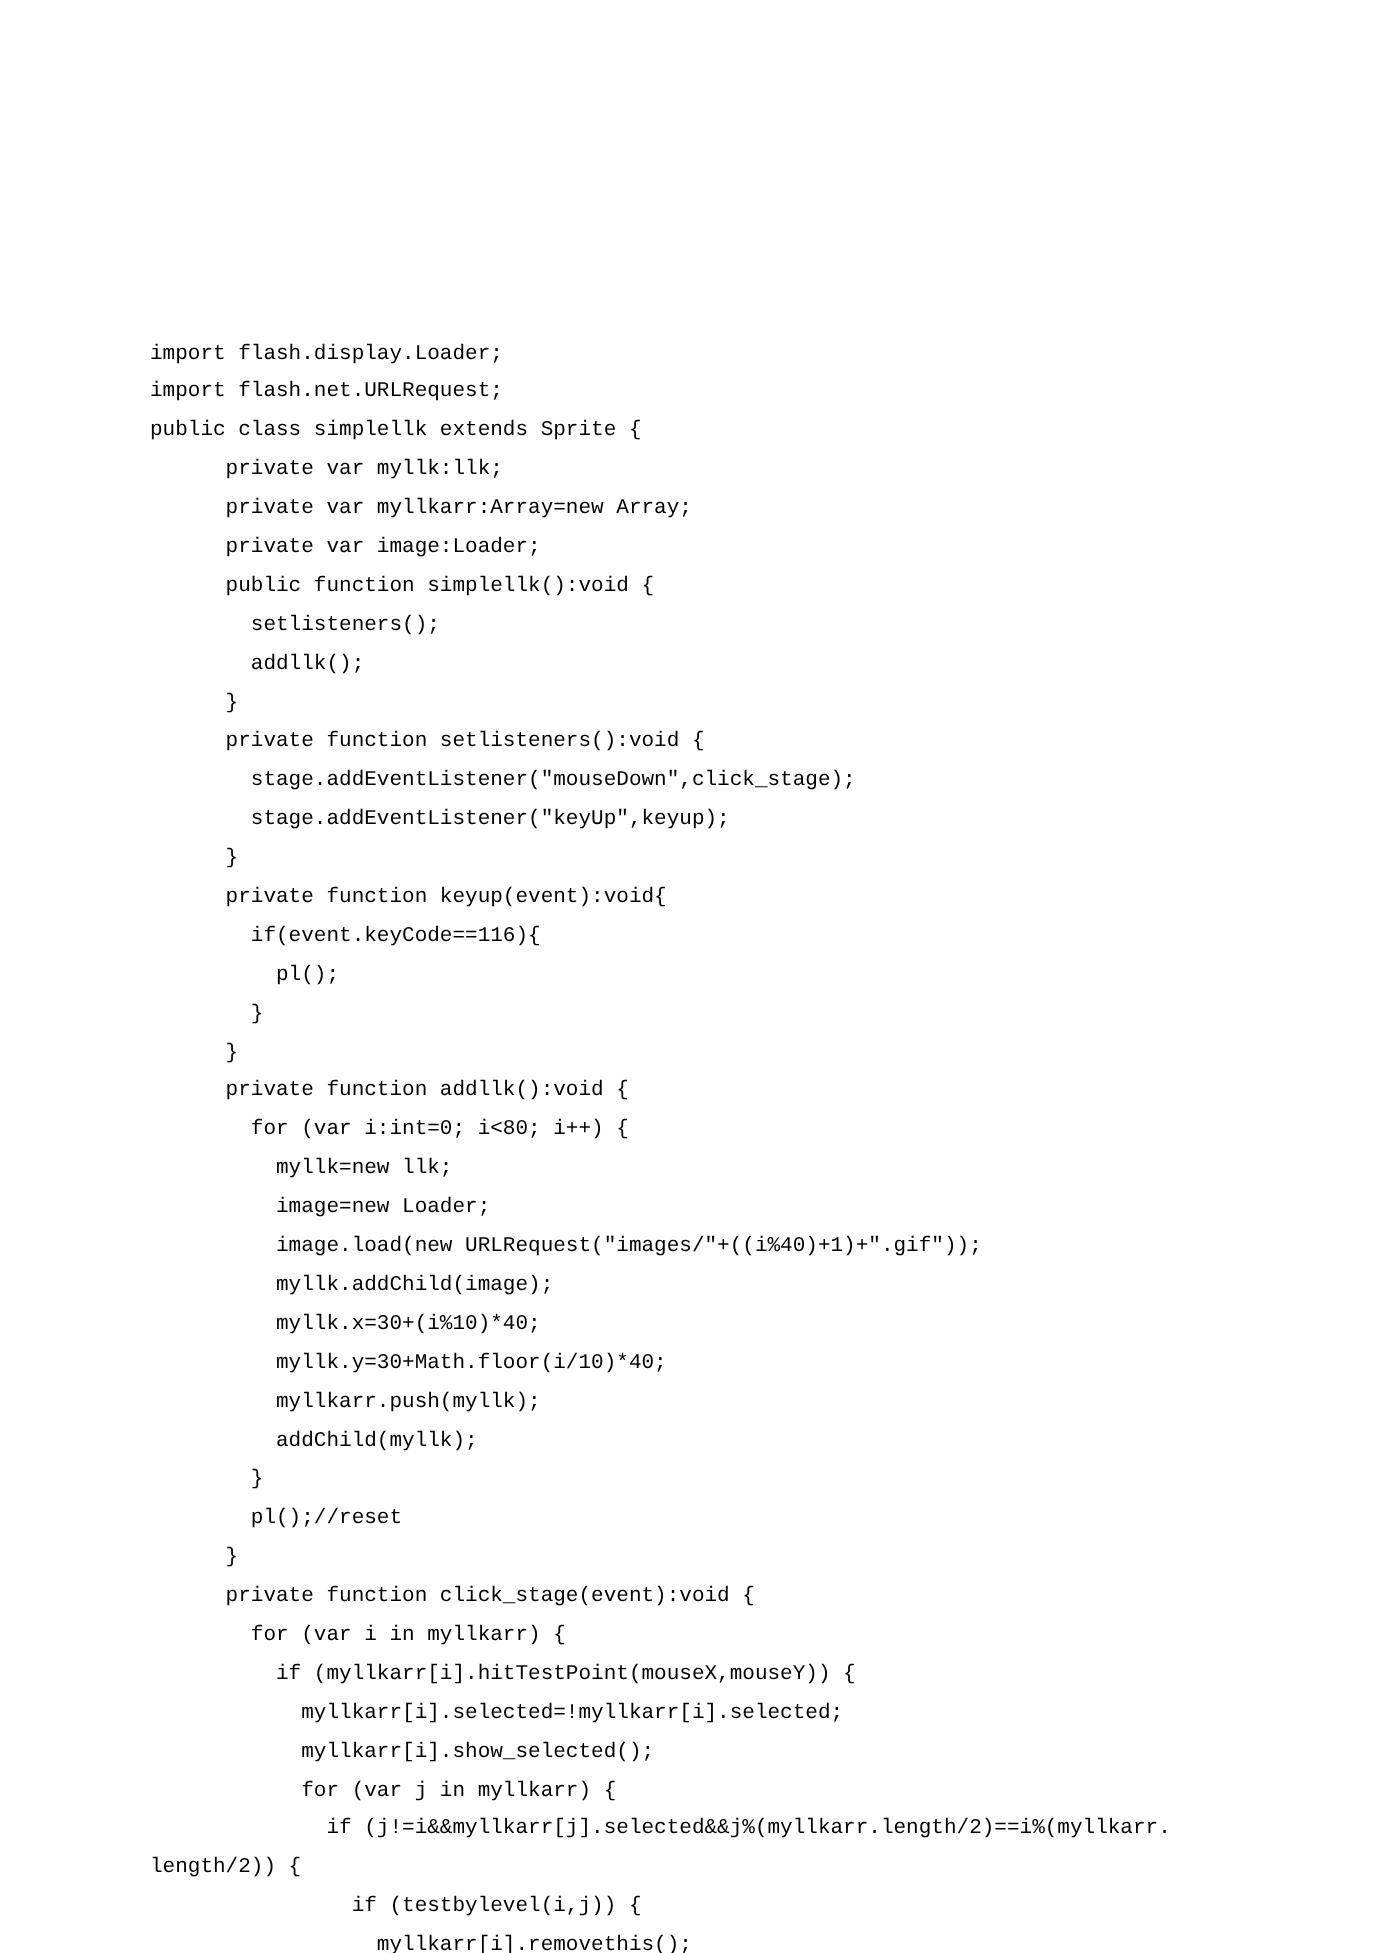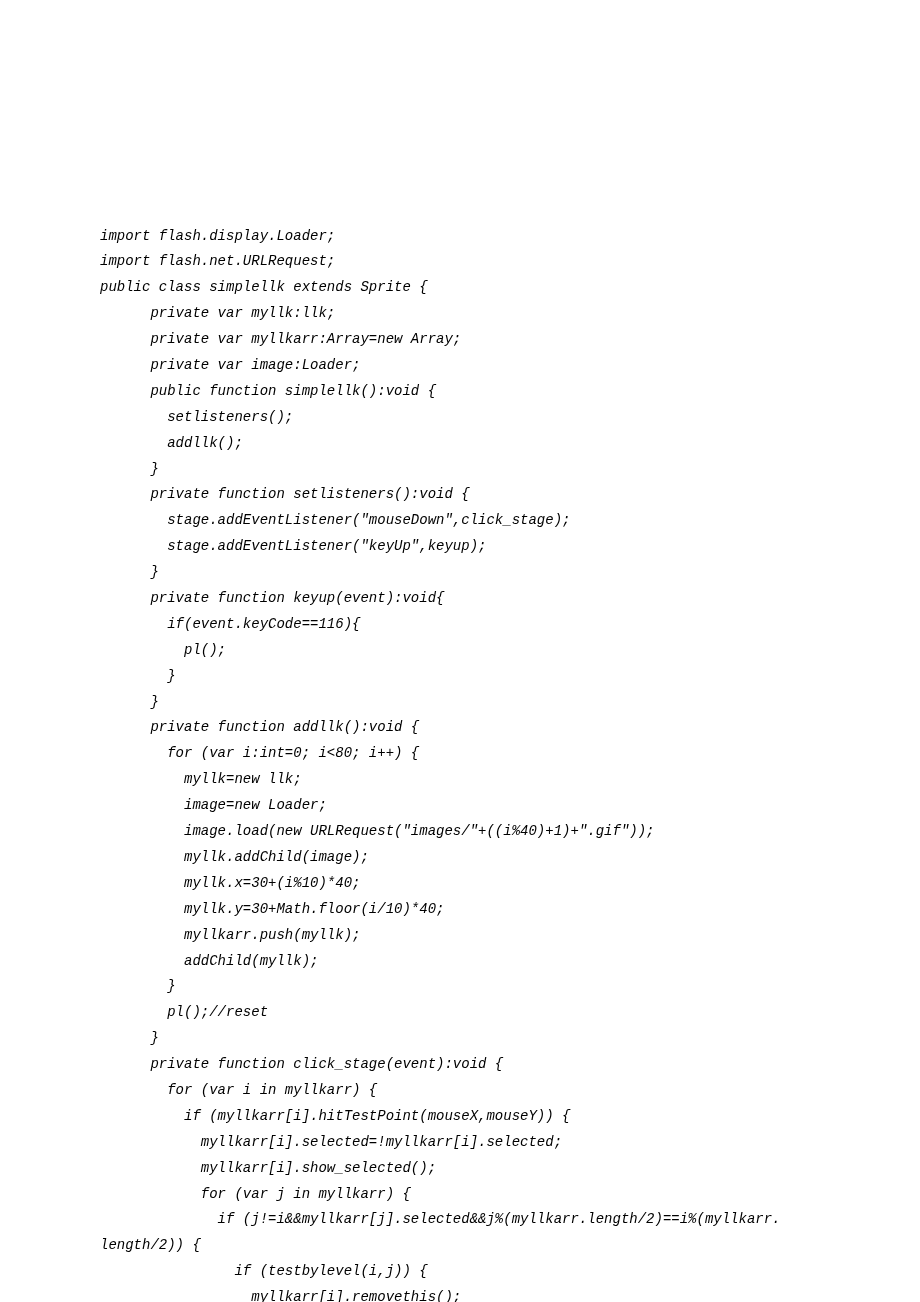--- a/index.html
+++ b/index.html
@@ -8,21 +8,21 @@
     width: 920px;
     height: 1302px;
     font-family: "Courier New", "SimSun", monospace;
     font-size: 14px;
     line-height: 1.85;
     color: #000000;
     padding: 120px 100px 100px 100px;
     white-space: pre;
   }
   .code-block { }
-  .line { display: block; white-space: pre; font-style: italic; }
+  .line { display: block; white-space: pre; }
 </style>
 </head>
 <body>
 
 
 
 <div class="code-block" id="code-container"><span class="line">import flash.display.Loader;</span><span class="line">import flash.net.URLRequest;</span><span class="line">public class simplellk extends Sprite {</span><span class="line">      private var myllk:llk;</span><span class="line">      private var myllkarr:Array=new Array;</span><span class="line">      private var image:Loader;</span><span class="line">      public function simplellk():void {</span><span class="line">        setlisteners();</span><span class="line">        addllk();</span><span class="line">      }</span><span class="line">      private function setlisteners():void {</span><span class="line">        stage.addEventListener("mouseDown",click_stage);</span><span class="line">        stage.addEventListener("keyUp",keyup);</span><span class="line">      }</span><span class="line">      private function keyup(event):void{</span><span class="line">        if(event.keyCode==116){</span><span class="line">          pl();</span><span class="line">        }</span><span class="line">      }</span><span class="line">      private function addllk():void {</span><span class="line">        for (var i:int=0; i&lt;80; i++) {</span><span class="line">          myllk=new llk;</span><span class="line">          image=new Loader;</span><span class="line">          image.load(new URLRequest("images/"+((i%40)+1)+".gif"));</span><span class="line">          myllk.addChild(image);</span><span class="line">          myllk.x=30+(i%10)*40;</span><span class="line">          myllk.y=30+Math.floor(i/10)*40;</span><span class="line">          myllkarr.push(myllk);</span><span class="line">          addChild(myllk);</span><span class="line">        }</span><span class="line">        pl();//reset</span><span class="line">      }</span><span class="line">      private function click_stage(event):void {</span><span class="line">        for (var i in myllkarr) {</span><span class="line">          if (myllkarr[i].hitTestPoint(mouseX,mouseY)) {</span><span class="line">            myllkarr[i].selected=!myllkarr[i].selected;</span><span class="line">            myllkarr[i].show_selected();</span><span class="line">            for (var j in myllkarr) {</span><span class="line">              if (j!=i&amp;&amp;myllkarr[j].selected&amp;&amp;j%(myllkarr.length/2)==i%(myllkarr.</span><span class="line">length/2)) {</span><span class="line">                if (testbylevel(i,j)) {</span><span class="line">                  myllkarr[i].removethis();</span></div>
 
 
 

